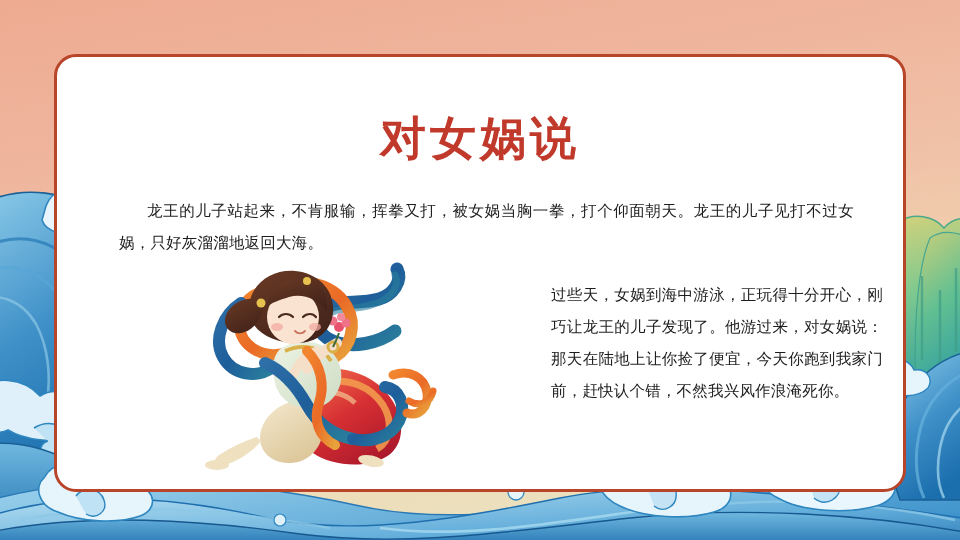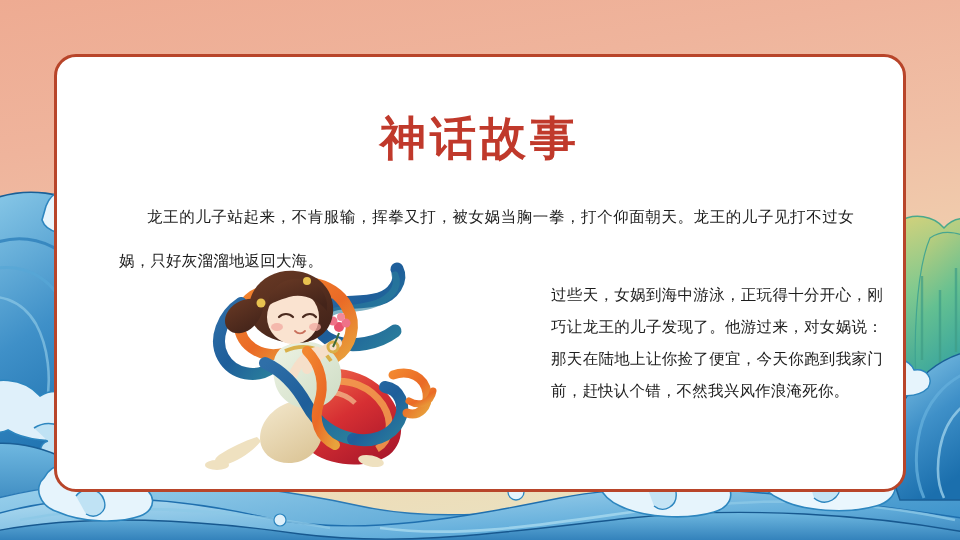--- a/index.html
+++ b/index.html
@@ -58,21 +58,21 @@
     color: #c0392b;
     line-height: 1;
   }
 
   .para-top {
     position: absolute;
     left: 62px;
     top: 138px;
     width: 735px;
     font-size: 15.5px;
-    line-height: 44px;
+    line-height: 32px;
     color: #1d1d1d;
     text-align: justify;
     text-indent: 28px;
     letter-spacing: 0.2px;
   }
 
   .para-right {
     position: absolute;
     left: 452px;
     top: 222px;
@@ -211,21 +211,21 @@
         <path d="M975,398 C956,408 944,426 940,448 C936,470 938,486 944,498" fill="none" stroke="#9bd0ea" stroke-width="2.6" opacity="0.8"></path>
 
         <path d="M886,362 C896,356 910,360 914,370 C926,368 934,378 928,388
                  C918,398 896,398 886,390 C876,384 876,368 886,362 Z" fill="#e6f4fc" stroke="#2d86bf" stroke-width="1.4"></path>
       </g>
     </svg>
   </div>
 
   <div class="card">
 
-    <div class="title">神话故事</div>
+    <div class="title">对女娲说</div>
 
     <div class="para-top">龙王的儿子站起来，不肯服输，挥拳又打，被女娲当胸一拳，打个仰面朝天。龙王的儿子见打不过女娲，只好灰溜溜地返回大海。</div>
 
     <div class="para-right">过些天，女娲到海中游泳，正玩得十分开心，刚巧让龙王的儿子发现了。他游过来，对女娲说：那天在陆地上让你捡了便宜，今天你跑到我家门前，赶快认个错，不然我兴风作浪淹死你。</div>
 
     <div class="figure">
       <svg viewBox="0 0 300 230" xmlns="http://www.w3.org/2000/svg">
         <defs>
           <linearGradient id="rib-blue" x1="0" y1="0" x2="1" y2="1">
             <stop offset="0%" stop-color="#2f6fa8"></stop>

